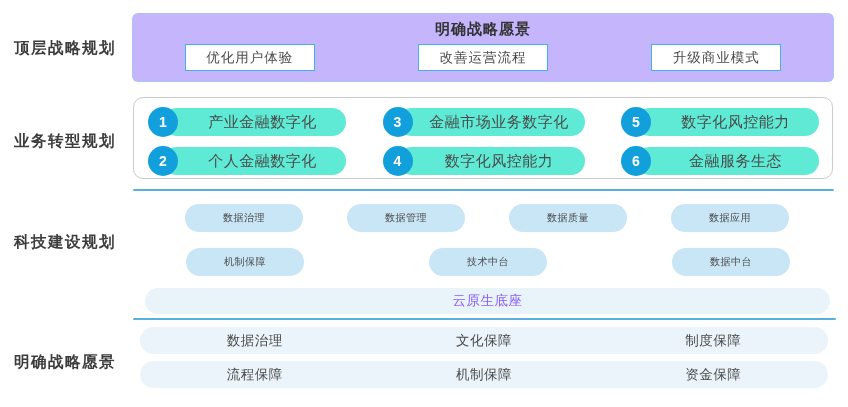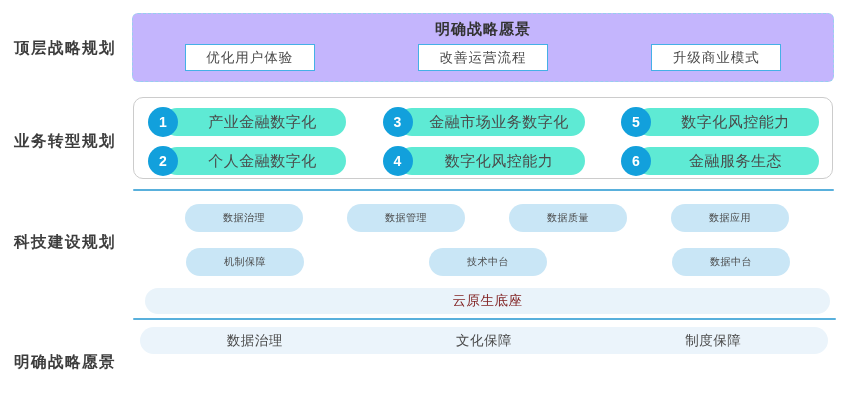--- a/index.html
+++ b/index.html
@@ -58,21 +58,21 @@
   .tech-row1{position:absolute;left:185px;top:204px;width:604px;display:flex;justify-content:space-between;}
   .tech-row2{position:absolute;left:186px;top:248px;width:604px;display:flex;justify-content:space-between;}
   .pill-m{
     width:118px;height:28px;background:#c9e6f6;border-radius:14px;
     display:flex;align-items:center;justify-content:center;
     font-size:10px;color:#4a4a4a;letter-spacing:0.5px;white-space:nowrap;
   }
   .base-pill{
     position:absolute;left:145px;top:288px;width:685px;height:26px;background:#e9f3fa;
     border-radius:13px;display:flex;align-items:center;justify-content:center;
-    font-size:13.5px;color:#7f1d1d;letter-spacing:0.5px;
+    font-size:13.5px;color:#8b5cf6;letter-spacing:0.5px;
   }
   
   .res-row{
     position:absolute;left:140px;width:688px;height:27px;background:#ebf4fb;
     border-radius:14px;display:grid;grid-template-columns:1fr 1fr 1fr;
   }
   .res-row1{top:327px;}
   .res-row2{top:361px;}
   .res-cell{
     display:flex;align-items:center;justify-content:center;
@@ -148,14 +148,19 @@
   </div>
   <div class="base-pill">云原生底座</div>
 
   <div class="sep sep2"></div>
 
   <div class="res-row res-row1">
     <div class="res-cell">数据治理</div>
     <div class="res-cell">文化保障</div>
     <div class="res-cell">制度保障</div>
   </div>
+  <div class="res-row res-row2">
+    <div class="res-cell">流程保障</div>
+    <div class="res-cell">机制保障</div>
+    <div class="res-cell">资金保障</div>
+  </div>
 
 </div>
 
 </body></html>

